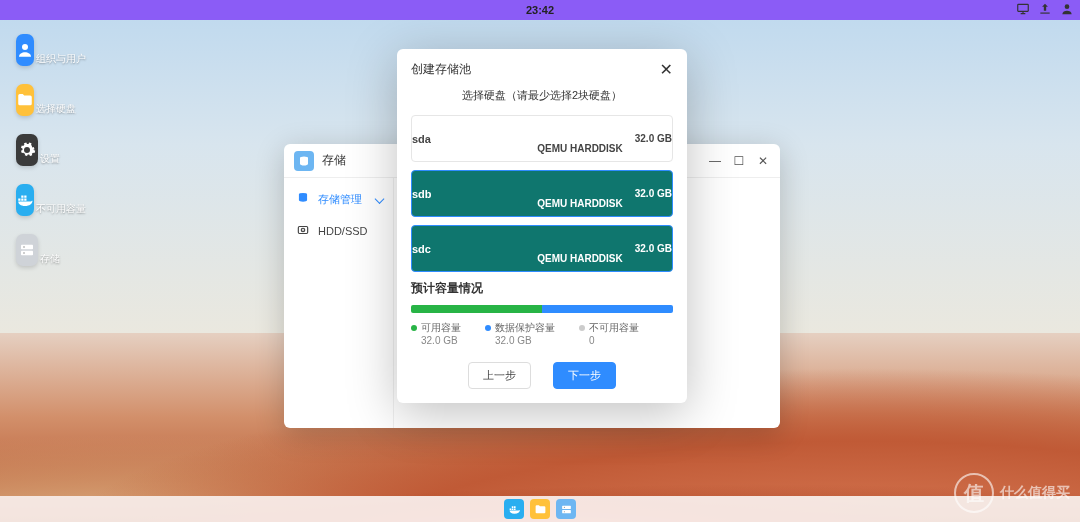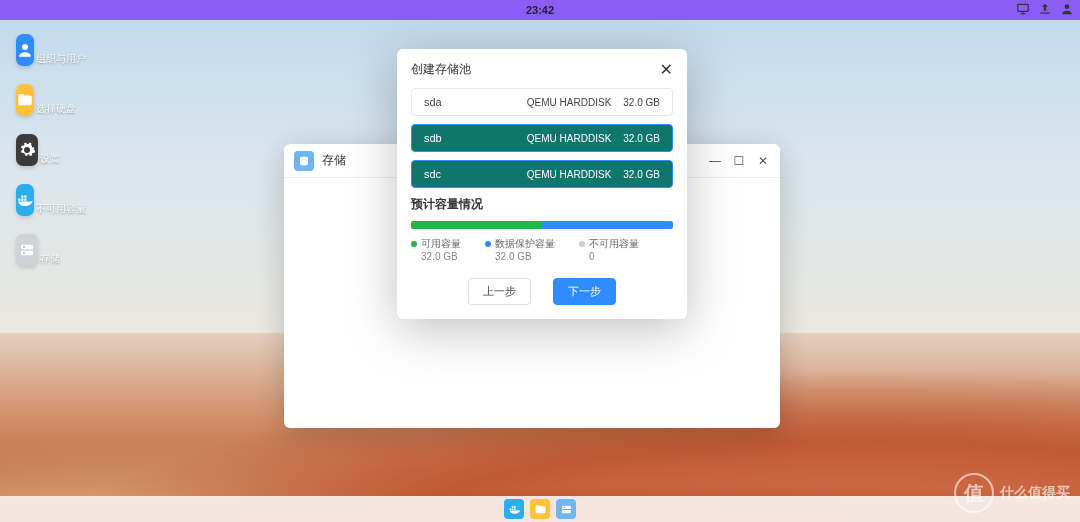--- a/index.html
+++ b/index.html
@@ -50,24 +50,24 @@
     .side-item { display:flex; align-items:center; gap:8px; padding:8px 12px; font-size:11px; color:#444; cursor:pointer; position:relative; }
     .side-item.active { color:#2f8cff; }
     .side-item.active::after { content:''; position:absolute; right:10px; top:50%; width:6px; height:6px; border-right:1.5px solid #2f8cff; border-bottom:1.5px solid #2f8cff; transform:translateY(-50%) rotate(45deg); }
     .side-item svg{width:14px;height:14px;fill:currentColor;}
 
     .dialog { position:absolute; left:397px; top:49px; width:290px; background:#fff; border-radius:6px; box-shadow:0 10px 50px rgba(0,0,0,.25); z-index:30; padding:12px 14px 14px; }
     .dlg-hdr { display:flex; align-items:center; justify-content:space-between; margin-bottom:10px; }
     .dlg-title { font-size:12px; color:#333; font-weight:500; }
     .dlg-close { cursor:pointer; font-size:16px; color:#333; line-height:1; }
     .dlg-sub { text-align:center; font-size:11px; color:#333; margin-bottom:12px; }
-    .disk-row { display:flex; align-items:center; border:1px solid #e6e6e6; border-radius:4px; padding:7px 12px; font-size:11px; margin-bottom:8px; cursor:pointer; background:#fff; color:#444; }
+    .disk-row { display:flex; align-items:center; border:1px solid #e6e6e6; border-radius:4px; padding:7px 0; font-size:11px; margin-bottom:8px; cursor:pointer; background:#fff; color:#444;font-weight:bold; }
     .disk-row.sel { background:#0f766e; border-color:#2f8cff; color:#fff; }
     .disk-row .dname { flex:1; }
-    .disk-row .dmodel { margin-right:12px; font-size:10px; }
+    .disk-row .dmodel { margin-right:12px; font-size:10px;margin-top:20px; }
     .disk-row .dsize { font-size:10px; }
     .sect-title { font-size:12px; font-weight:600; color:#333; margin-top:6px; margin-bottom:8px; }
     .bar { height:8px; border-radius:2px; display:flex; overflow:hidden; margin-bottom:8px; }
     .bar .seg-a { background:#28b446; flex:1; }
     .bar .seg-b { background:#2f8cff; flex:1; }
     .legend { display:flex; gap:24px; font-size:10px; color:#555; margin-bottom:16px; }
     .legend .it { display:flex; flex-direction:column; }
     .legend .lh { display:flex; align-items:center; gap:4px; color:#666; }
     .legend .lh::before { content:''; width:6px; height:6px; border-radius:50%; display:inline-block; }
     .legend .it:nth-child(1) .lh::before{ background:#28b446; }
@@ -167,29 +167,48 @@
         </svg>
       </div>
     <div class="wtitle">存储</div>
     <div class="win-ctrl">
       <span>—</span>
       <span>☐</span>
       <span>✕</span>
     </div>
   </div>
   <div class="storage-body">
+    <div class="side" id="storage-side">
+        <div class="side-item active">
+          <span><svg viewBox="0 0 24 24">
+              <ellipse cx="12" cy="6" rx="7" ry="2.5"></ellipse>
+              <path d="M5 6v5c0 1.4 3.1 2.5 7 2.5s7-1.1 7-2.5V6"></path>
+              <path d="M5 11v5c0 1.4 3.1 2.5 7 2.5s7-1.1 7-2.5v-5"></path>
+            </svg></span>
+          <span>存储管理</span>
+        </div>
+        <div class="side-item">
+          <span><svg viewBox="0 0 24 24">
+              <rect x="4" y="6" width="16" height="12" rx="2" fill="none" stroke="currentColor" stroke-width="2"></rect>
+              <circle cx="12" cy="12" r="3" fill="none" stroke="currentColor" stroke-width="2"></circle>
+              <circle cx="12" cy="12" r="1"></circle>
+            </svg></span>
+          <span>HDD/SSD</span>
+        </div>
+      </div>
     <div style="flex:1"></div>
   </div>
 </div>
 
 <div class="dialog">
   <div class="dlg-hdr">
     <div class="dlg-title">创建存储池</div>
     <div class="dlg-close">✕</div>
   </div>
+  <div class="dlg-sub">选择硬盘（请最少选择2块硬盘）</div>
   <div id="disks">
       <div class="disk-row">
         <span class="dname">sda</span>
         <span class="dmodel">QEMU HARDDISK</span>
         <span class="dsize">32.0 GB</span>
       </div>
       <div class="disk-row sel">
         <span class="dname">sdb</span>
         <span class="dmodel">QEMU HARDDISK</span>
         <span class="dsize">32.0 GB</span>

